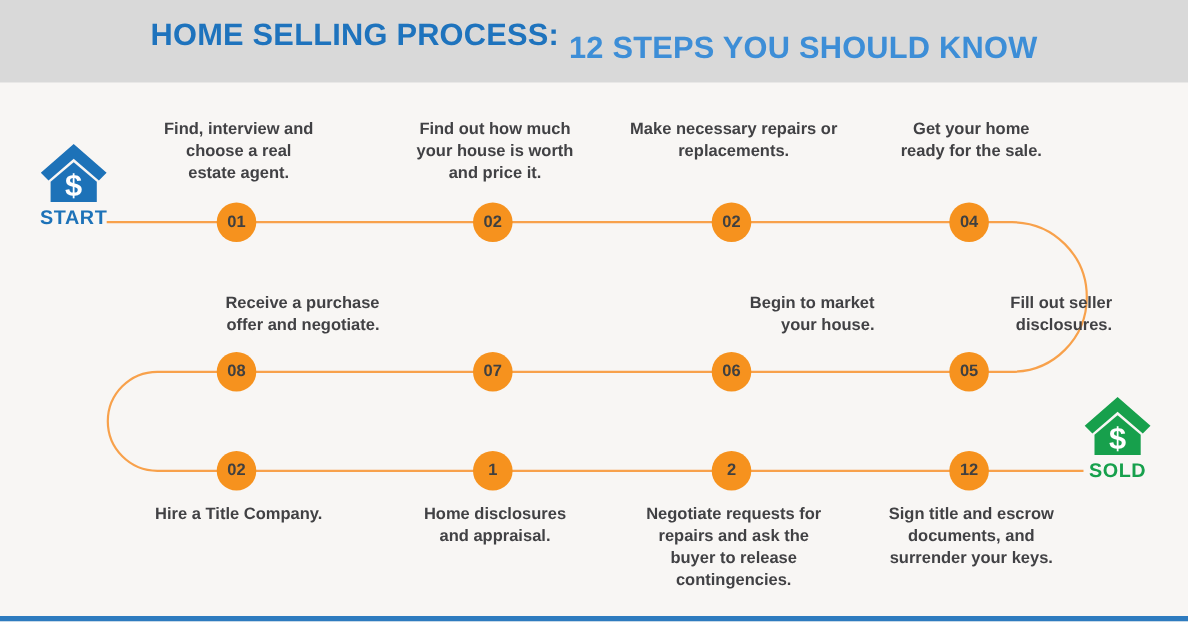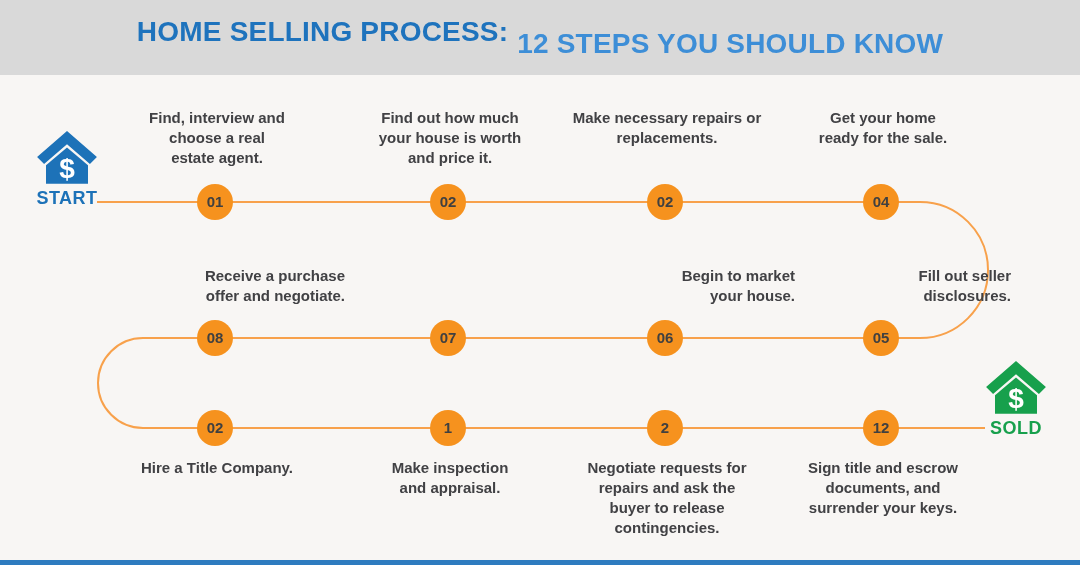--- a/index.html
+++ b/index.html
@@ -132,21 +132,21 @@
     <div class="label">Fill out seller
 disclosures.</div>
   </div>
 
   <div class="step r3 c1">
     <div class="badge">02</div>
     <div class="label">Hire a Title Company.</div>
   </div>
   <div class="step r3 c2">
     <div class="badge">1</div>
-    <div class="label">Make inspection
+    <div class="label">Home disclosures
 and appraisal.</div>
   </div>
   <div class="step r3 c3">
     <div class="badge">2</div>
     <div class="label">Negotiate requests for
 repairs and ask the
 buyer to release
 contingencies.</div>
   </div>
   <div class="step r3 c4">

